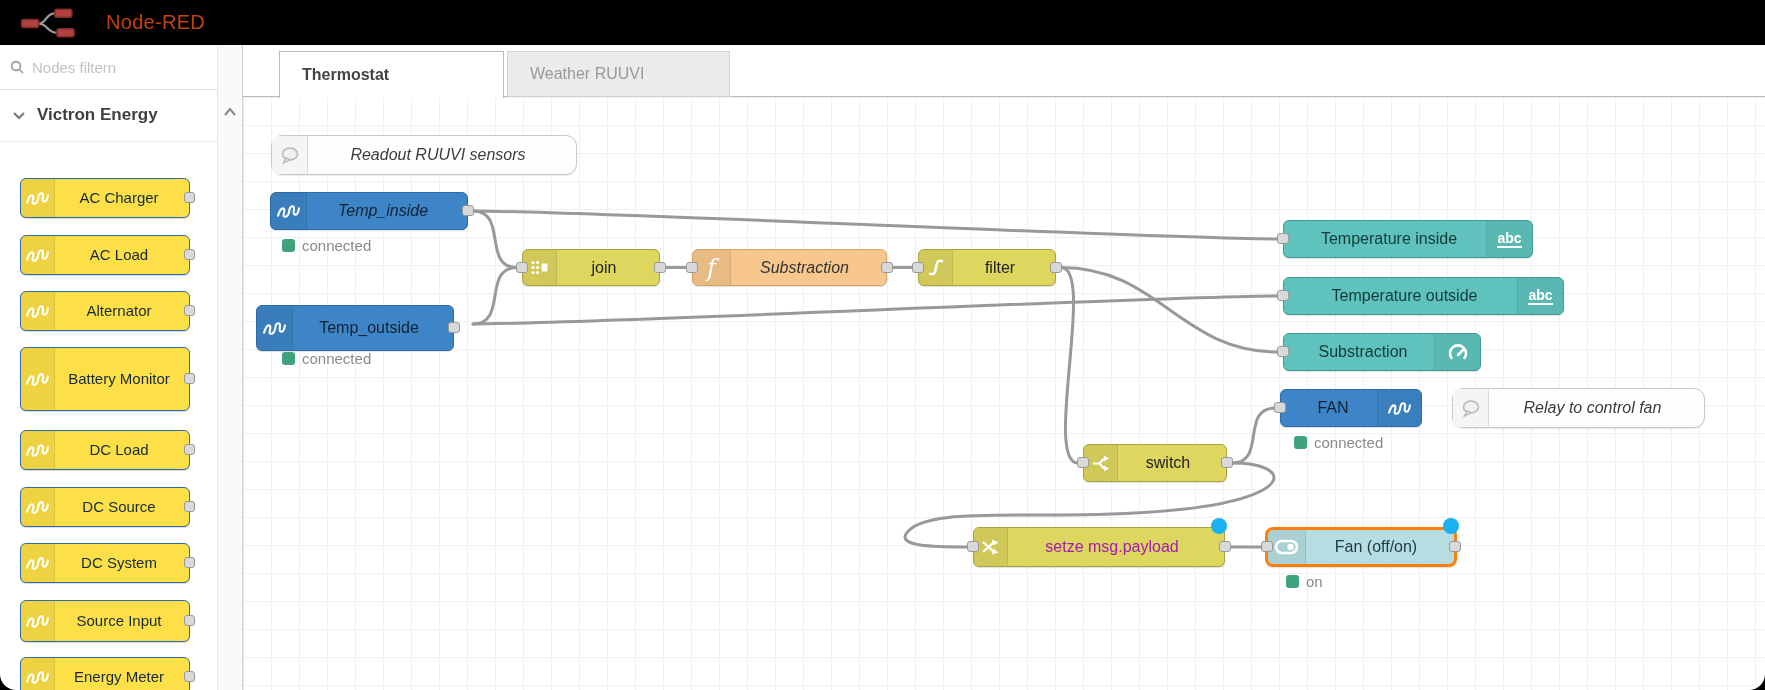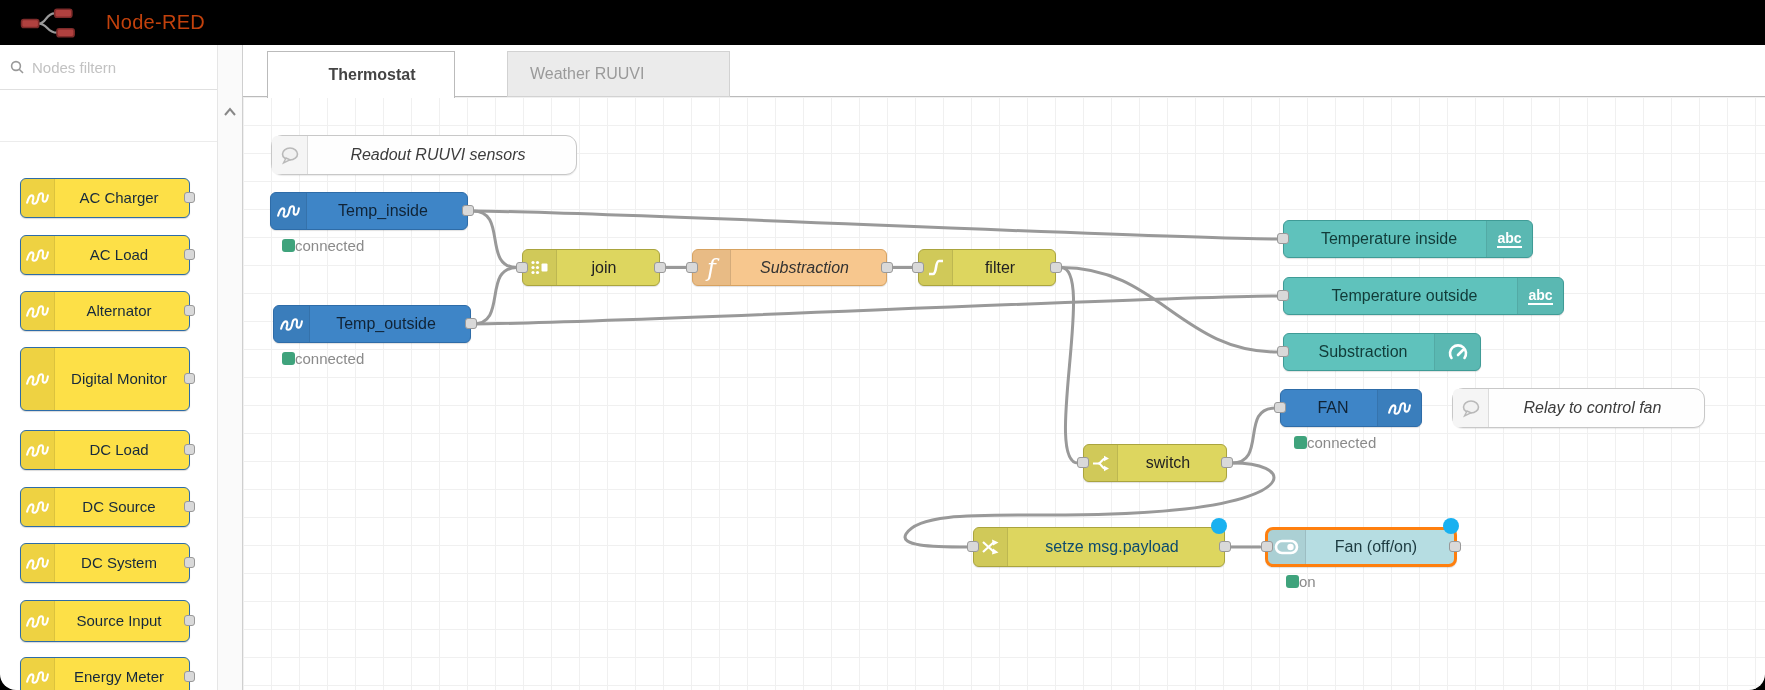--- a/index.html
+++ b/index.html
@@ -41,21 +41,21 @@
   #wires{position:absolute;left:0;top:0;width:100%;height:100%;z-index:1;}
   .flow-node{position:absolute;border-radius:6px;box-shadow:0 1px 1px rgba(0,0,0,.12);z-index:5;cursor:move;}
   .flow-node .icon-left{position:absolute;left:0;top:0;bottom:0;background:rgba(0,0,0,.06);border-right:1px solid rgba(0,0,0,.09);border-radius:5px 0 0 5px;display:flex;align-items:center;justify-content:center;}
   .flow-node .icon-right{position:absolute;right:0;top:0;bottom:0;background:rgba(0,0,0,.05);border-left:1px solid rgba(0,0,0,.08);border-radius:0 5px 5px 0;display:flex;align-items:center;justify-content:center;}
   .flow-node .n-label{position:absolute;top:0;bottom:0;display:flex;align-items:center;justify-content:center;font-size:16px;color:#14222f;white-space:nowrap;}
   .flow-node .port{position:absolute;width:12px;height:11px;background:#d9d9d9;border:1px solid #999;border-radius:3px;top:50%;margin-top:-6px;z-index:6;cursor:crosshair;}
   .flow-node .port.in{left:-7px;}
   .flow-node .port.out{right:-7px;}
   .node-status{position:absolute;display:flex;align-items:center;z-index:5;}
   .node-status .dot{width:13px;height:13px;border-radius:3px;}
-  .node-status .s-text{font-size:15px;color:#8a8a8a;text-align:center;}
+  .node-status .s-text{margin-left:7px;font-size:15px;color:#8a8a8a;text-align:center;}
   .modified-dot{position:absolute;width:16px;height:16px;border-radius:50%;z-index:7;}
   .comment-node{box-shadow:0 1px 1px rgba(0,0,0,.08);border-radius:11px;}
   .comment-node .icon-left{background:#f5f5f5;border-right:1px solid #dcdcdc;}
   .comment-node .n-label{font-style:italic;color:#3c3c3c;}
   .fn-label{font-style:italic;}
   .abc-glyph{color:#fff;font-weight:bold;font-size:14px;border-bottom:2px solid #fff;line-height:1.15;}
 </style>
 </head>
 <body>
 
@@ -72,20 +72,26 @@
   </div>
 
   <div id="sidebar">
     <div id="search-row">
       <svg id="search-icon" width="14" height="14" viewBox="0 0 14 14">
         <circle cx="6" cy="6" r="4.4" fill="none" stroke="#999" stroke-width="1.6"></circle>
         <line x1="9.2" y1="9.2" x2="13" y2="13" stroke="#999" stroke-width="1.6"></line>
       </svg>
       <input id="search-input" type="text" placeholder="Nodes filtern" style="">
     </div>
+    <div id="palette-header">
+      <svg id="category-chevron" width="14" height="9" viewBox="0 0 14 9">
+        <polyline points="2,2 7,7 12,2" fill="none" stroke="#777" stroke-width="2"></polyline>
+      </svg>
+      <div id="category-label">Victron Energy</div>
+    </div>
     <div id="palette-divider"></div>
     <div id="palette-items">
         <div class="palette-item" style="top: 133px; height: 40px;">
           <div class="icon-cell">
             <svg width="25" height="19" viewBox="0 0 24 18">
               <path d="M2 13 Q4 6 6.5 6 Q9 6 7.5 11 Q6.5 14 9 14 Q12 14 13 7 Q13.5 4 16 4 Q18 4 17 9 Q16.5 12 19 12 Q21 12 22 6" fill="none" stroke="#fff" stroke-width="2" stroke-linecap="round"></path>
             </svg>
           </div>
           <div class="p-label">AC Charger</div>
           <div class="p-port"></div>
@@ -107,21 +113,21 @@
           </div>
           <div class="p-label">Alternator</div>
           <div class="p-port"></div>
         </div>
         <div class="palette-item" style="top: 302px; height: 64px;">
           <div class="icon-cell">
             <svg width="25" height="19" viewBox="0 0 24 18">
               <path d="M2 13 Q4 6 6.5 6 Q9 6 7.5 11 Q6.5 14 9 14 Q12 14 13 7 Q13.5 4 16 4 Q18 4 17 9 Q16.5 12 19 12 Q21 12 22 6" fill="none" stroke="#fff" stroke-width="2" stroke-linecap="round"></path>
             </svg>
           </div>
-          <div class="p-label">Digital Monitor</div>
+          <div class="p-label">Battery Monitor</div>
           <div class="p-port"></div>
         </div>
         <div class="palette-item" style="top: 385px; height: 40px;">
           <div class="icon-cell">
             <svg width="25" height="19" viewBox="0 0 24 18">
               <path d="M2 13 Q4 6 6.5 6 Q9 6 7.5 11 Q6.5 14 9 14 Q12 14 13 7 Q13.5 4 16 4 Q18 4 17 9 Q16.5 12 19 12 Q21 12 22 6" fill="none" stroke="#fff" stroke-width="2" stroke-linecap="round"></path>
             </svg>
           </div>
           <div class="p-label">DC Load</div>
           <div class="p-port"></div>
@@ -165,21 +171,21 @@
       </div>
     <div id="palette-scroll-track"></div>
     <div id="scroll-up">
       <svg width="14" height="10" viewBox="0 0 14 10">
         <polyline points="2,8 7,2 12,8" fill="none" stroke="#888" stroke-width="2"></polyline>
       </svg>
     </div>
   </div>
 
   <div id="tabbar">
-    <div class="tab active" style="left:24px;width:188px;justify-content:center;">
+    <div class="tab active" style="left:36px;width:225px;">
       <span>Thermostat</span>
     </div>
     <div class="tab inactive" style="left:264px;width:223px;">
       <span>Weather RUUVI</span>
     </div>
   </div>
 
   <div id="canvas">
     <svg id="wires" viewBox="0 0 1522 593">
         <path d="M230,114 C265,114 239,170.5 274,170.5" fill="none" stroke="#999999" stroke-width="3" stroke-linecap="round"></path>
@@ -203,28 +209,28 @@
             </svg>
           </div>
           <div class="n-label fn-label" style="left:36px;right:8px;color:#3c3c3c;">Readout RUUVI sensors</div>
         </div>
         <div class="flow-node" style="left: 27px; top: 95px; width: 198px; height: 38px; background: rgb(62, 133, 199); border: 1px solid rgb(46, 108, 168);">
           <div class="icon-left" style="width:36px">
             <svg width="25" height="19" viewBox="0 0 24 18">
               <path d="M2 13 Q4 6 6.5 6 Q9 6 7.5 11 Q6.5 14 9 14 Q12 14 13 7 Q13.5 4 16 4 Q18 4 17 9 Q16.5 12 19 12 Q21 12 22 6" fill="none" stroke="#fff" stroke-width="2" stroke-linecap="round"></path>
             </svg>
           </div>
-          <div class="n-label" style="left:36px;right:8px;color:#102335;">Temp_inside</div>
+          <div class="n-label" style="left:36px;right:8px;color:#102335;font-style:italic;">Temp_inside</div>
           <div class="port out"></div>
         </div>
         <div class="node-status" style="left: 39px; top: 140px;">
           <div class="dot" style="background:#3fa37c"></div>
           <div class="s-text">connected</div>
         </div>
-        <div class="flow-node" style="left: 30px; top: 208px; width: 198px; height: 38px; background: rgb(62, 133, 199); border: 1px solid rgb(46, 108, 168);">
+        <div class="flow-node" style="left: 13px; top: 208px; width: 198px; height: 46px; background: rgb(62, 133, 199); border: 1px solid rgb(46, 108, 168);">
           <div class="icon-left" style="width:36px">
             <svg width="25" height="19" viewBox="0 0 24 18">
               <path d="M2 13 Q4 6 6.5 6 Q9 6 7.5 11 Q6.5 14 9 14 Q12 14 13 7 Q13.5 4 16 4 Q18 4 17 9 Q16.5 12 19 12 Q21 12 22 6" fill="none" stroke="#fff" stroke-width="2" stroke-linecap="round"></path>
             </svg>
           </div>
           <div class="n-label" style="left:36px;right:8px;color:#102335;">Temp_outside</div>
           <div class="port out"></div>
         </div>
         <div class="node-status" style="left: 39px; top: 253px;">
           <div class="dot" style="background:#3fa37c"></div>
@@ -323,21 +329,21 @@
           <div class="port out"></div>
         </div>
         <div class="flow-node" style="left: 730px; top: 430px; width: 252px; height: 40px; background: rgb(221, 214, 95); border: 1px solid rgb(170, 164, 62);">
           <div class="icon-left" style="width:34px">
             <svg width="20" height="19" viewBox="0 0 20 19">
               <path d="M2 4 L13 14 M2 14 L13 4" fill="none" stroke="#fff" stroke-width="2.2"></path>
               <path d="M12 10.5 L17.5 14.5 L11 16.5 Z" fill="#fff"></path>
               <path d="M12 7.5 L17.5 4.5 L11 1.5 Z" fill="#fff"></path>
             </svg>
           </div>
-          <div class="n-label" style="left:34px;right:8px;color:#0c4a6e;text-align:center;">setze msg.payload</div>
+          <div class="n-label" style="left:34px;right:8px;color:#a21caf;text-align:center;">setze msg.payload</div>
           <div class="port in"></div>
           <div class="port out"></div>
         </div>
         <div class="modified-dot" style="background: rgb(25, 177, 240); left: 968px; top: 421px;"></div>
         <div class="flow-node" style="left: 1022px; top: 430px; width: 192px; height: 40px; background: rgb(182, 221, 226); border: 3px solid rgb(255, 127, 14); border-radius: 8px;">
           <div class="icon-left" style="width:38px">
             <svg width="25" height="18" viewBox="0 0 25 18">
               <rect x="2" y="3" width="21" height="12" rx="6" fill="none" stroke="#fff" stroke-width="2.6"></rect>
               <circle cx="16.5" cy="9" r="3.2" fill="#fff"></circle>
             </svg>

